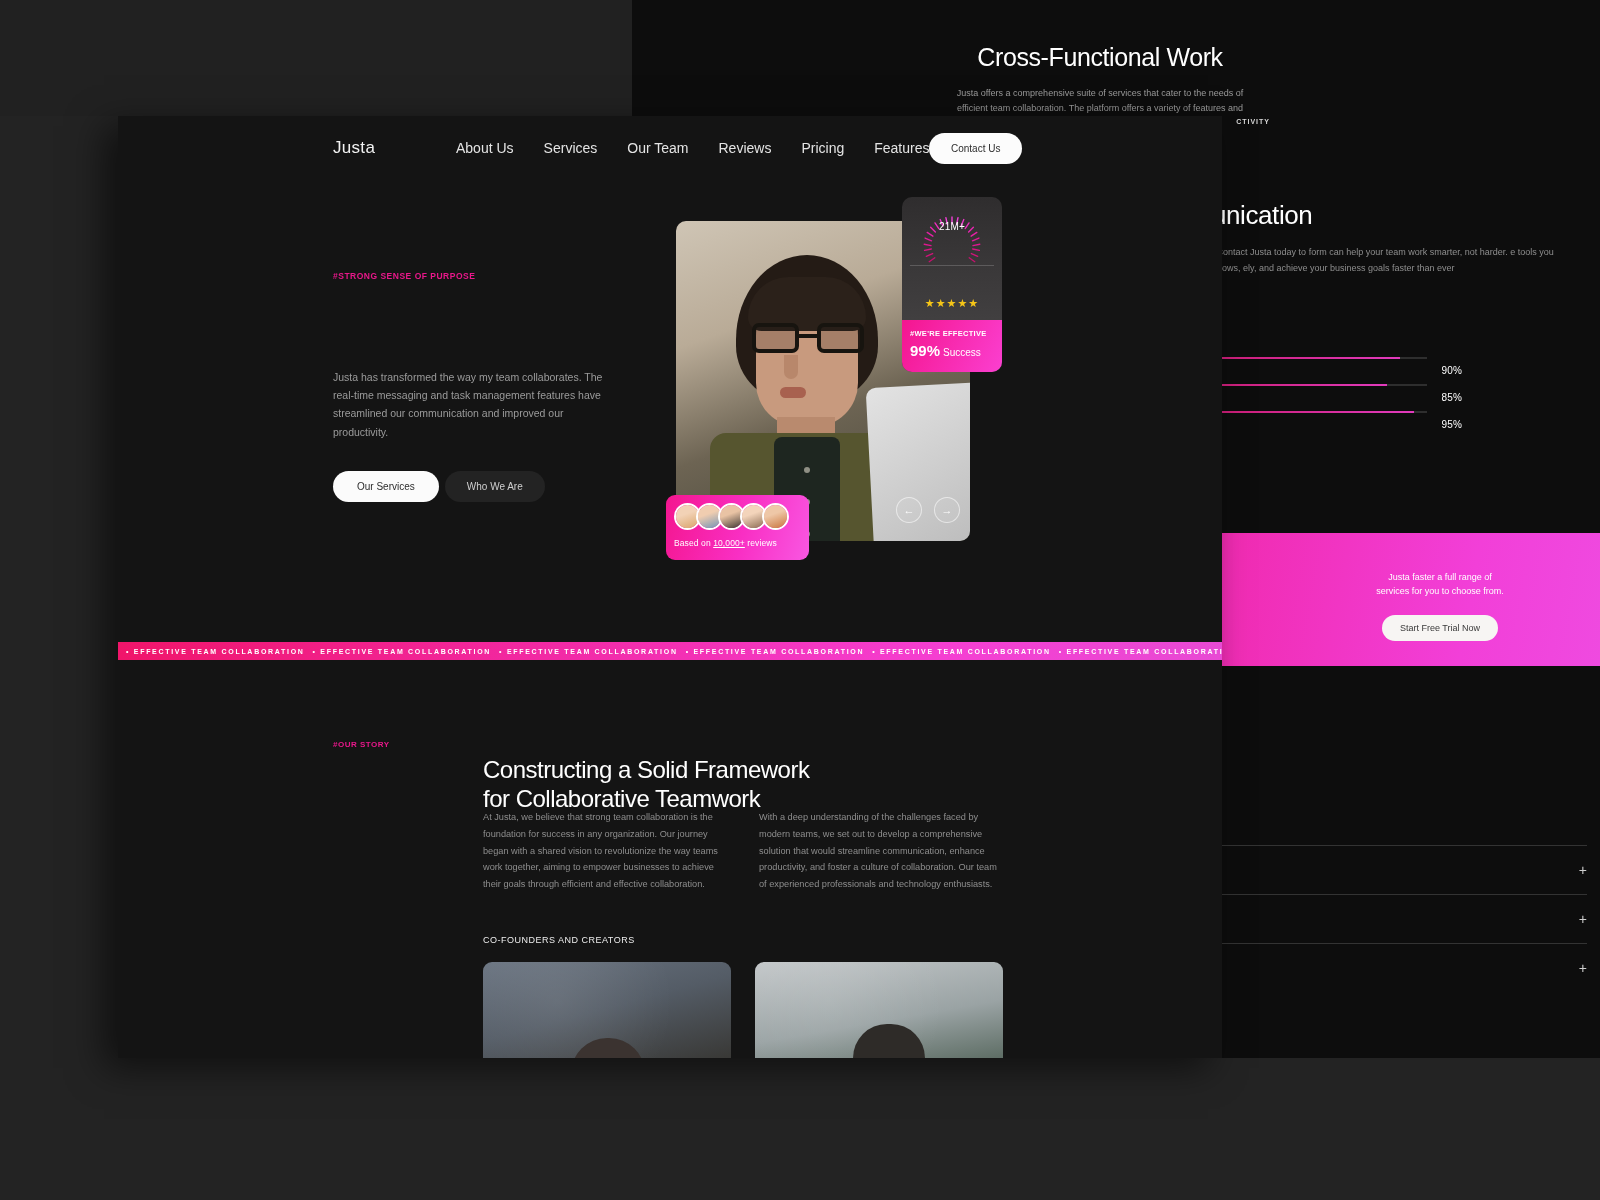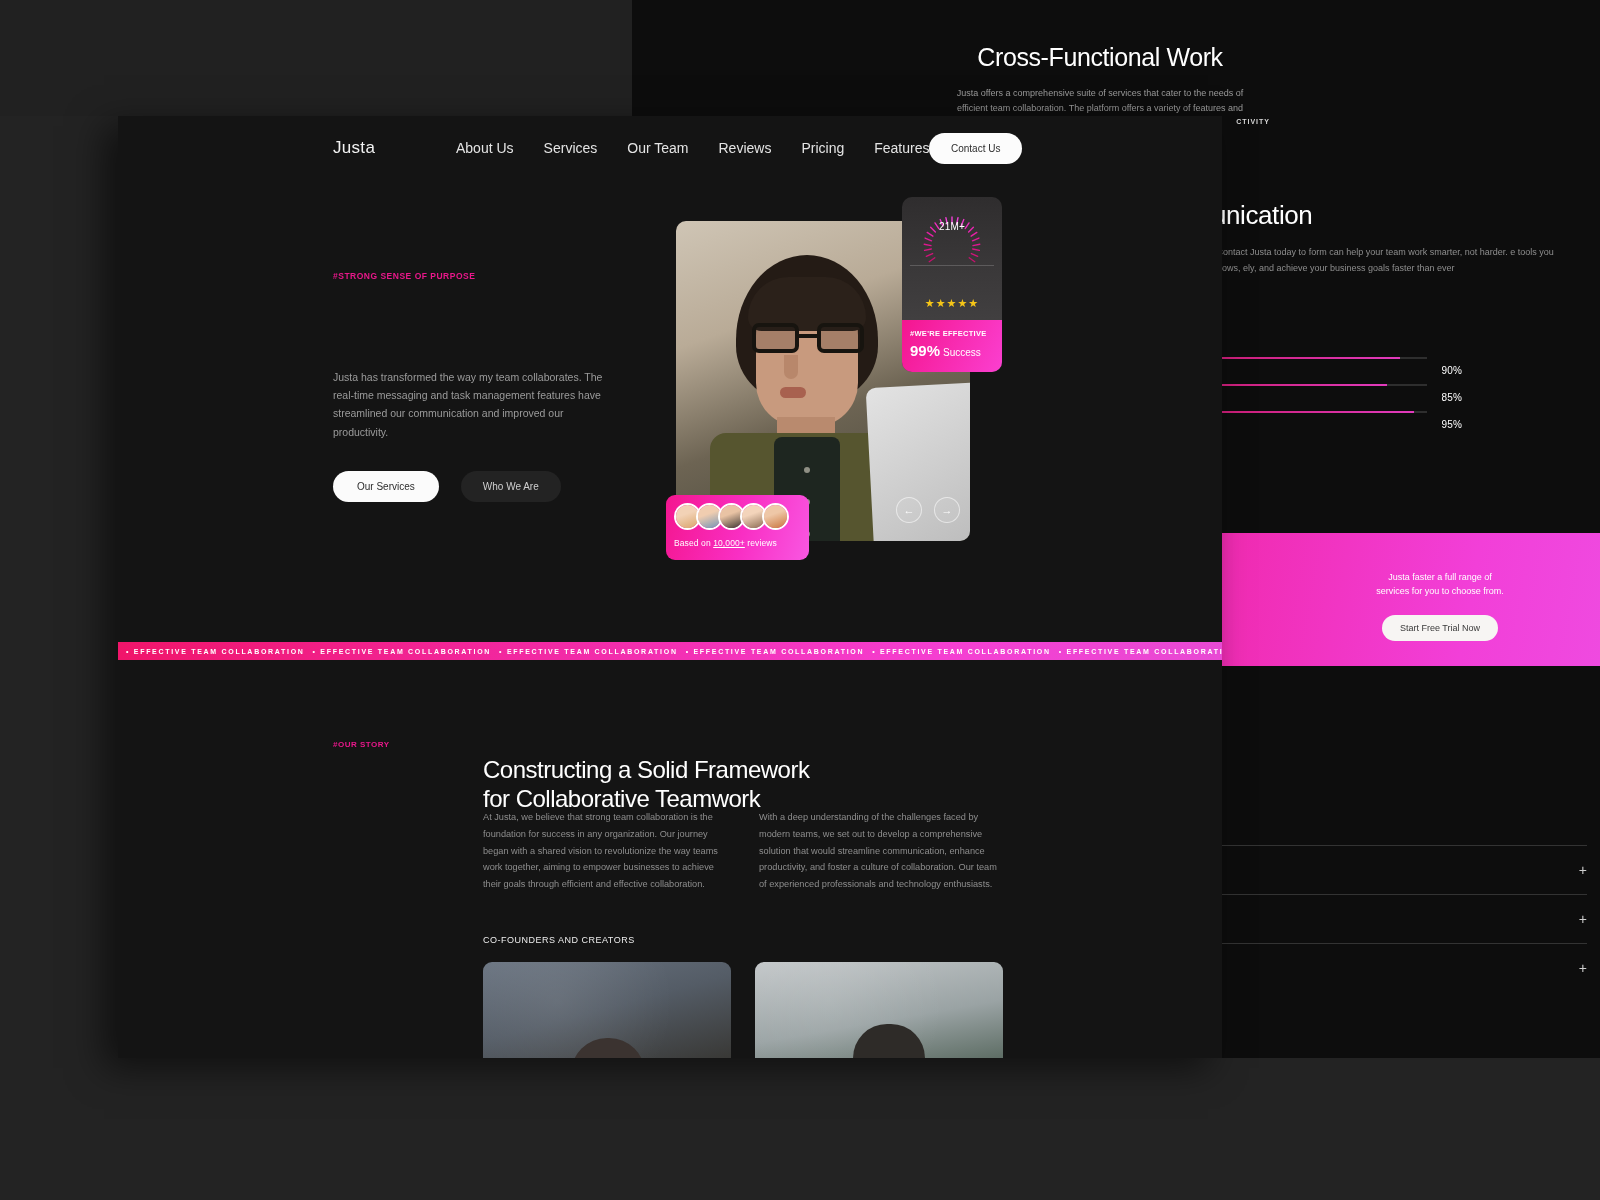--- a/index.html
+++ b/index.html
@@ -134,21 +134,21 @@
   
   .hero-left { position:absolute; left:215px; top:155px; width:330px; }
   .hero-tag { font-size:8.5px; color:#e8178a; letter-spacing:.5px; font-weight:700; }
   .hero-h1 {
     font-size:44px; font-weight:400; line-height:1.06; letter-spacing:-1.4px;
     margin-top:14px; color:#fff;
   }
   .hero-p {
     font-size:10.5px; line-height:1.75; color:#9b9b9b; margin-top:26px; width:285px;
   }
-  .hero-btns { margin-top:30px; display:flex; gap:22px; }
+  .hero-btns { margin-top:30px; display:flex; gap:6px; }
   .btn-light {
     background:#fbfbfb; color:#2d2d2d; font-size:10px; padding:10px 24px;
     border-radius:40px; border:none; cursor:pointer;
     font-family:"Liberation Sans", sans-serif;
   }
   .btn-dark {
     background:#232323; color:#cfcfcf; font-size:10px; padding:10px 22px;
     border-radius:40px; border:none; cursor:pointer;
     font-family:"Liberation Sans", sans-serif;
   }

